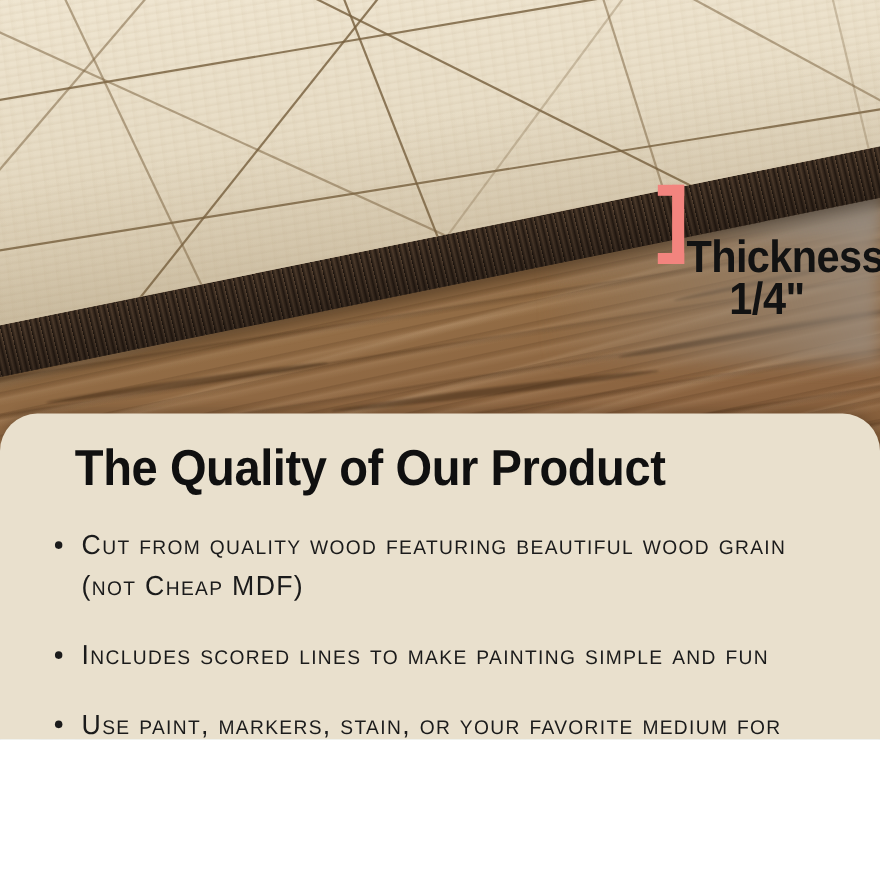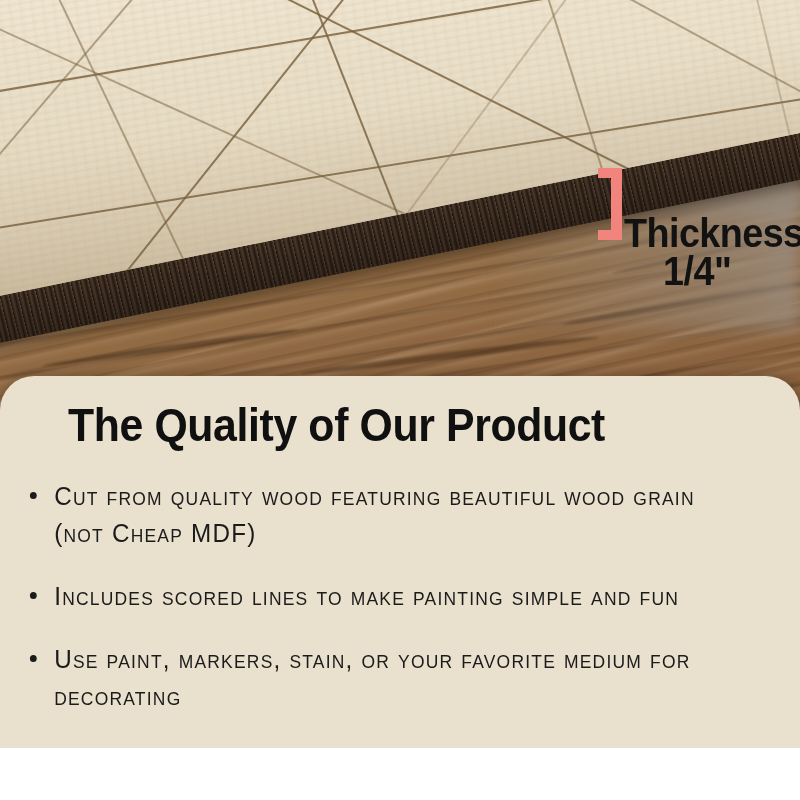--- a/index.html
+++ b/index.html
@@ -3,21 +3,21 @@
 <meta charset="utf-8">
 <style>
   html, body {
     margin: 0;
     padding: 0;
     background: #ffffff;
   }
   #canvas {
     position: relative;
     width: 800px;
-    height: 748px;
+    height: 672px;
     overflow: hidden;
     font-family: "Liberation Sans", sans-serif;
     background: #5eead4;
   }
 
   
   .photo {
     position: absolute;
     left: 0; top: 0;
     width: 800px; height: 800px;
@@ -277,21 +277,21 @@
     font-weight: 700;
     color: #101010;
     letter-spacing: -0.4px;
     white-space: nowrap;
     transform: scaleX(0.93);
     transform-origin: left center;
   }
 
   .bullets {
     position: absolute;
-    left: 28px;
+    left: 48px;
     top: 478px;
     width: 720px;
   }
   .bullet {
     position: relative;
     padding-left: 27px;
     margin-bottom: 26px;
     color: #1b1b1b;
     font-size: 25px;
     line-height: 1.48;

